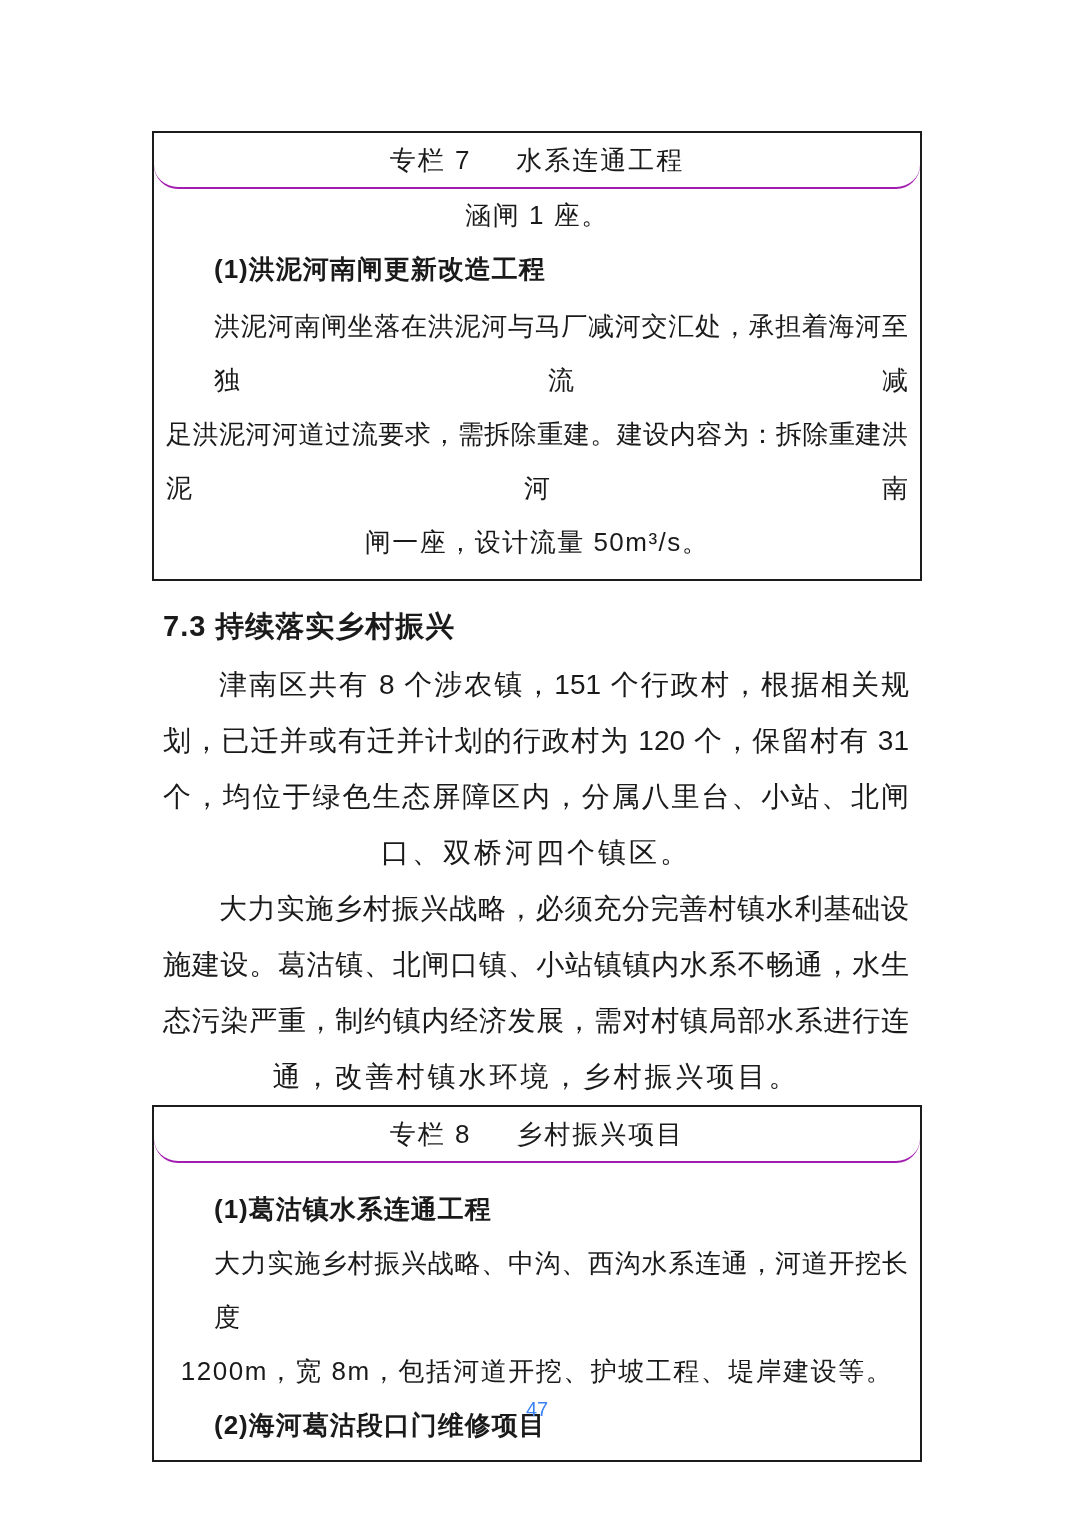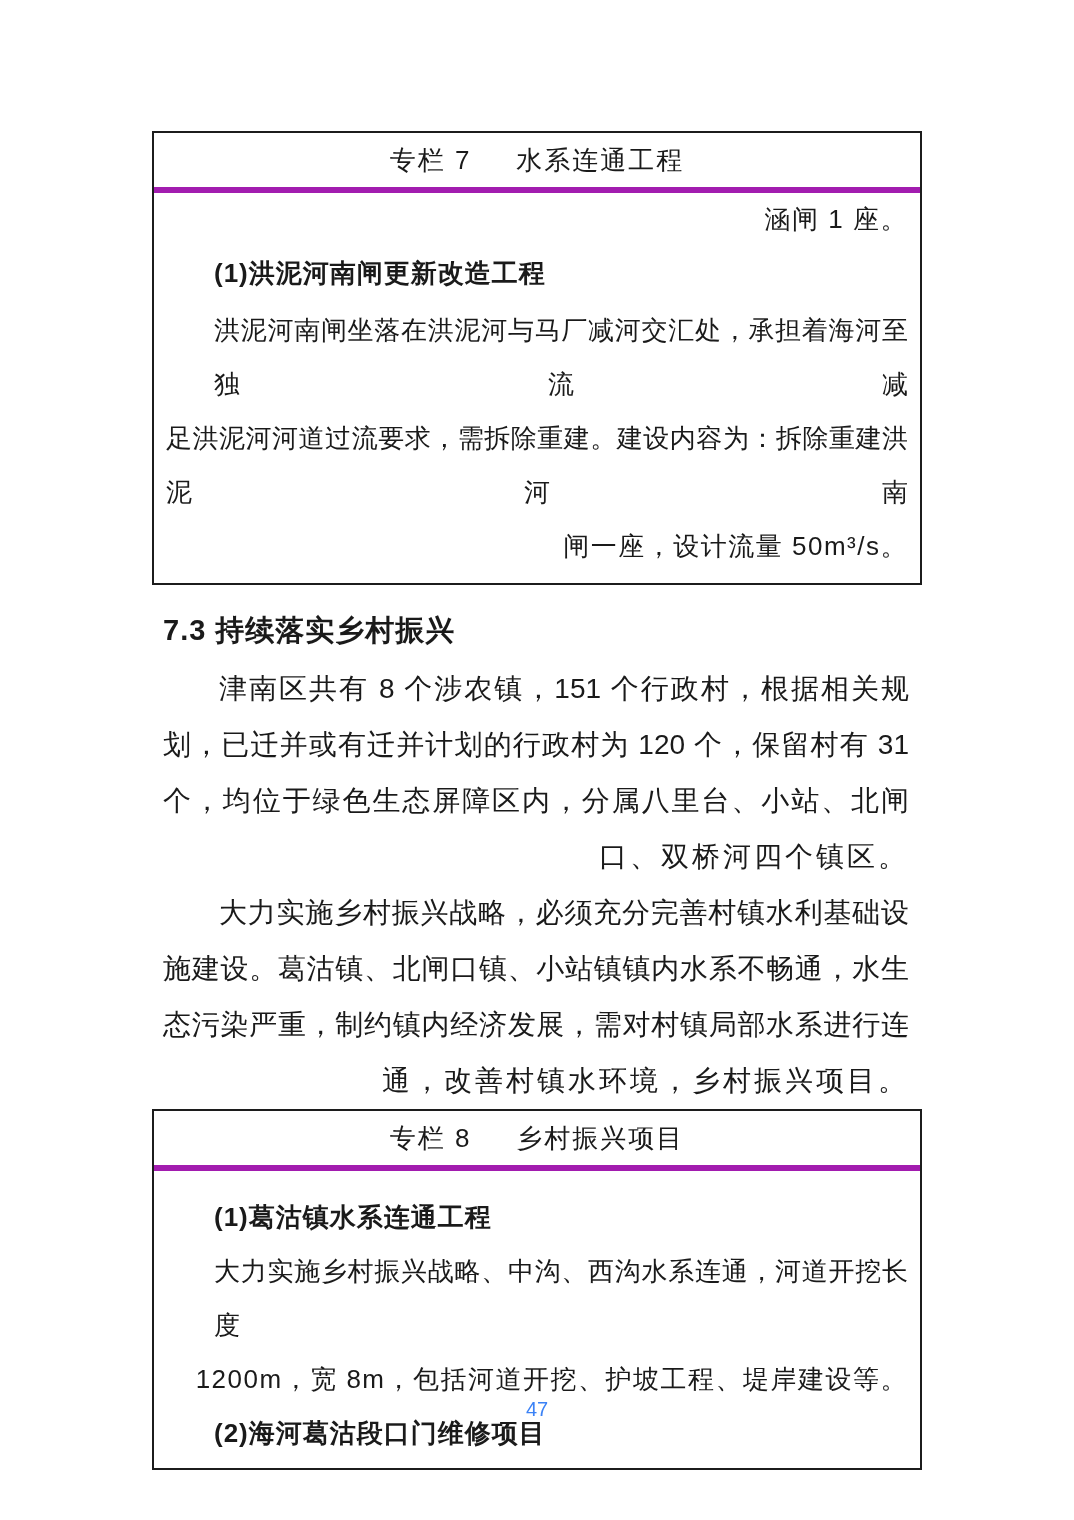--- a/index.html
+++ b/index.html
@@ -21,27 +21,28 @@
   
   .column-box {
     margin-left: 152px;
     width: 770px;
     border: 2px solid #1c1c1c;
     box-sizing: border-box;
     background: #ffffff;
   }
   .box-header {
     height: 54px;
-    border-bottom: 6px solid #a21caf;
+    border-bottom: 2px solid #a21caf;
     display: flex;
     align-items: center;
     justify-content: center;
     gap: 45px;
     font-size: 26px;
     letter-spacing: 2px;
+    border-radius: 24px;
   }
   .box-body {
     padding: 2px 12px 10px 12px;
     font-size: 26px;
   }
   .box-line {
     line-height: 54px;
     white-space: nowrap;
   }
   .box-line.loose { line-height: 48px; }
@@ -52,21 +53,21 @@
     letter-spacing: 1px;
     white-space: nowrap;
   }
   .just {
     text-align: justify;
     text-align-last: justify;
     white-space: normal;
     letter-spacing: 0;
   }
   .plain {
-    text-align: right;
+    text-align: center;
     letter-spacing: 1.5px;
   }
   .indent-box { padding-left: 48px; }
   
   .section-heading {
     margin: 24px 0 0 163px;
     font-size: 29px;
     font-weight: bold;
     line-height: 42px;
     letter-spacing: 1px;

